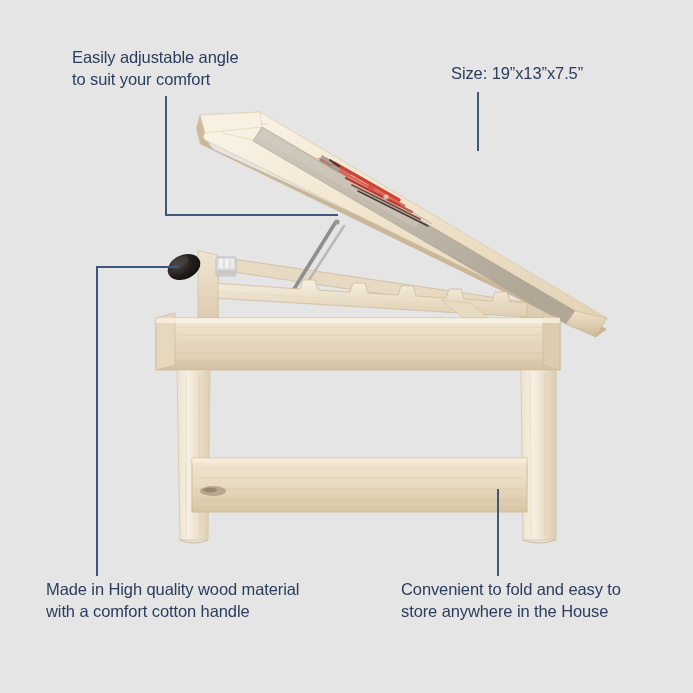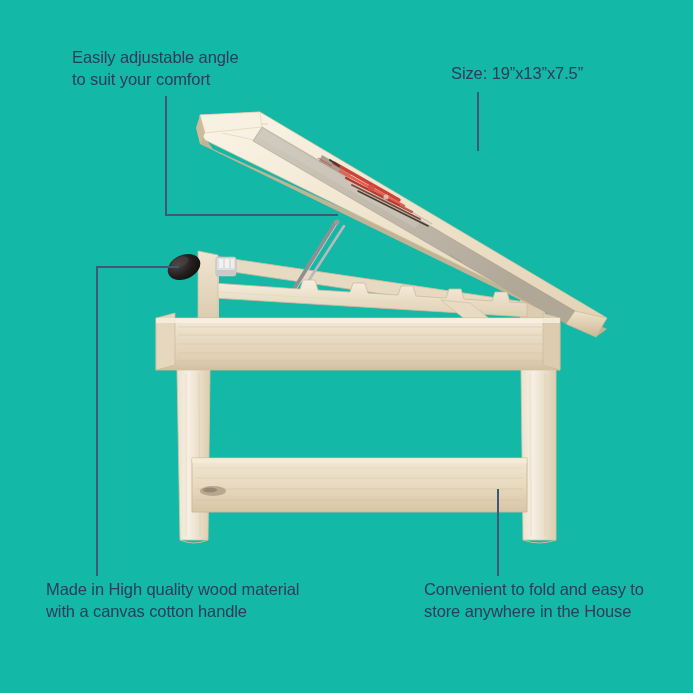--- a/index.html
+++ b/index.html
@@ -4,37 +4,37 @@
 <style>
   html, body {
     margin: 0;
     padding: 0;
     background: #ffffff;
   }
   #infographic {
     position: relative;
     width: 693px;
     height: 693px;
-    background: #14b8a6;
+    background: #e5e5e5;
     overflow: hidden;
     font-family: "Liberation Sans", sans-serif;
   }
   .callout {
     position: absolute;
     color: #2b3d5c;
     font-size: 16.5px;
     line-height: 1.32;
     letter-spacing: -0.1px;
     white-space: pre-line;
     font-family: "Liberation Sans", sans-serif;
   }
   #label-angle   { left: 72px;  top: 47px;  width: 240px; }
   #label-size    { left: 421px; top: 63px;  width: 200px; margin-left: 30px; }
   #label-wood    { left: 46px;  top: 579px; width: 310px; }
-  #label-fold    { left: 401px; top: 579px; width: 265px; margin-left: 23px; }
+  #label-fold    { left: 401px; top: 579px; width: 265px; }
 
   .svg-layer {
     position: absolute;
     left: 0; top: 0;
     width: 693px;
     height: 693px;
   }
   #leader-layer { z-index: 5; }
   #product-layer { z-index: 3; }
 </style>
@@ -230,18 +230,18 @@
       <path d="M498,490 L498,575"></path>
     </g>
   </svg>
 
   <div class="callout" id="label-angle">Easily adjustable angle
 to suit your comfort</div>
 
   <div class="callout" id="label-size">Size: 19”x13”x7.5”</div>
 
   <div class="callout" id="label-wood">Made in High quality wood material
-with a canvas cotton handle</div>
+with a comfort cotton handle</div>
 
   <div class="callout" id="label-fold">Convenient to fold and easy to
 store anywhere in the House</div>
 
 </div>
 
 </body></html>

